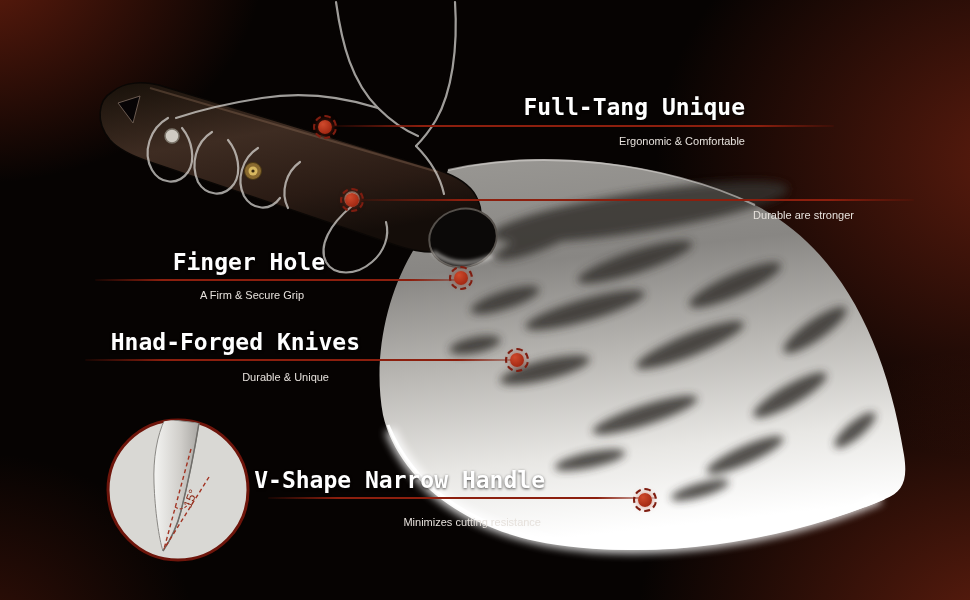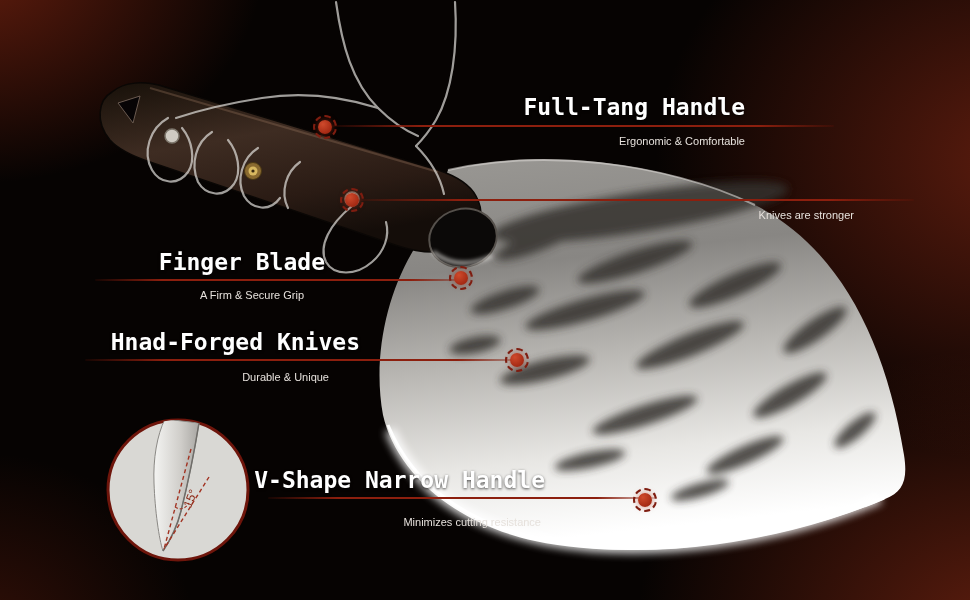--- a/index.html
+++ b/index.html
@@ -208,26 +208,26 @@
       </g>
     </svg>
   </div>
 
   <div class="rline" id="line1"></div>
   <div class="rline" id="line2"></div>
   <div class="rline" id="line3"></div>
   <div class="rline" id="line4"></div>
   <div class="rline" id="line5"></div>
 
-  <div class="callout-title" id="c1-title">Full-Tang Handle</div>
+  <div class="callout-title" id="c1-title">Full-Tang Unique</div>
   <div class="callout-sub" id="c1-sub">Ergonomic &amp; Comfortable</div>
 
-  <div class="callout-sub" id="c2-sub">Knives are stronger</div>
-
-  <div class="callout-title" id="c3-title">Finger Blade</div>
+  <div class="callout-sub" id="c2-sub">Durable are stronger</div>
+
+  <div class="callout-title" id="c3-title">Finger Hole</div>
   <div class="callout-sub" id="c3-sub">A Firm &amp; Secure Grip</div>
 
   <div class="callout-title" id="c4-title">Hnad-Forged Knives</div>
   <div class="callout-sub" id="c4-sub">Durable &amp; Unique</div>
 
   <div class="callout-title" id="c5-title">V-Shape Narrow Handle</div>
   <div class="callout-sub" id="c5-sub">Minimizes cutting resistance</div>
 
   <div class="dot" id="dot1"></div>
   <div class="dot" id="dot2"></div>

